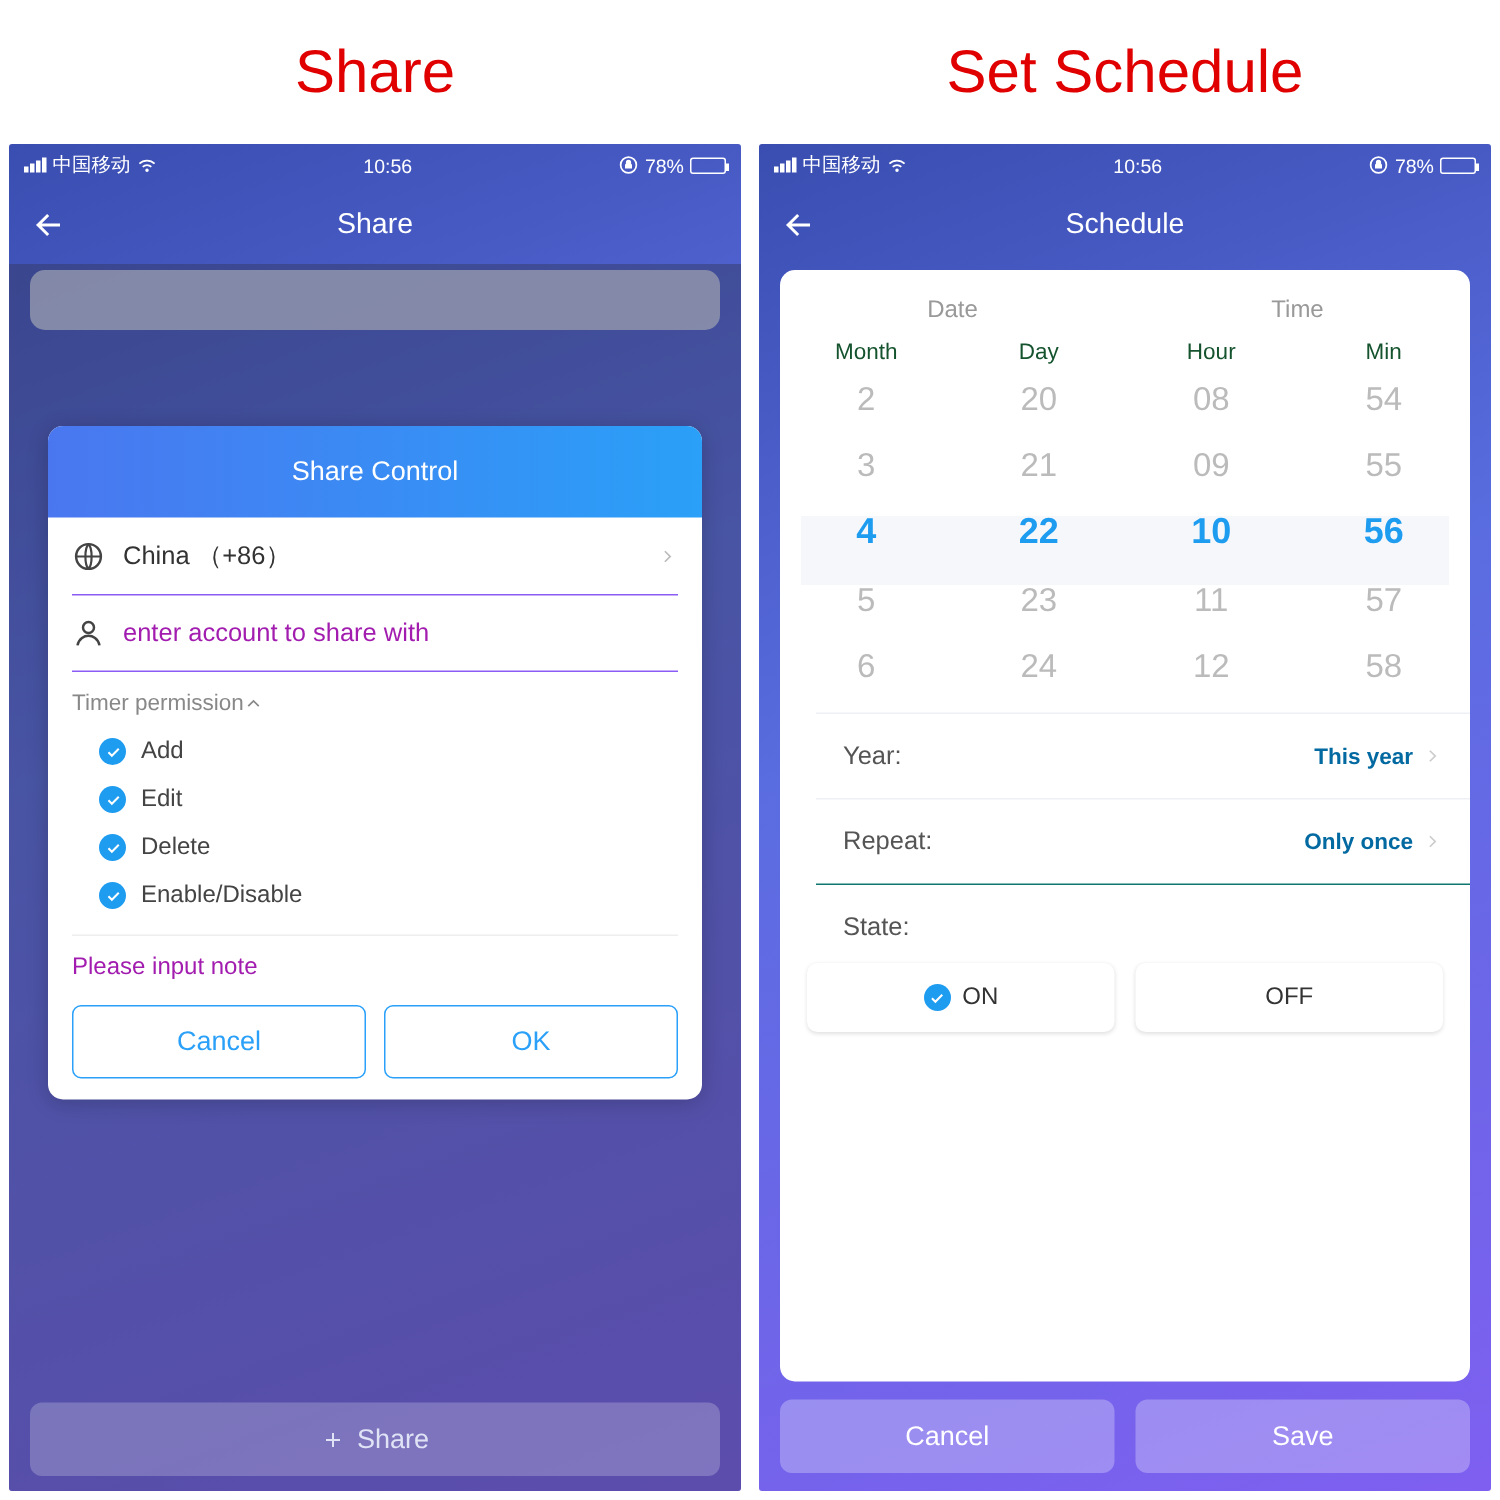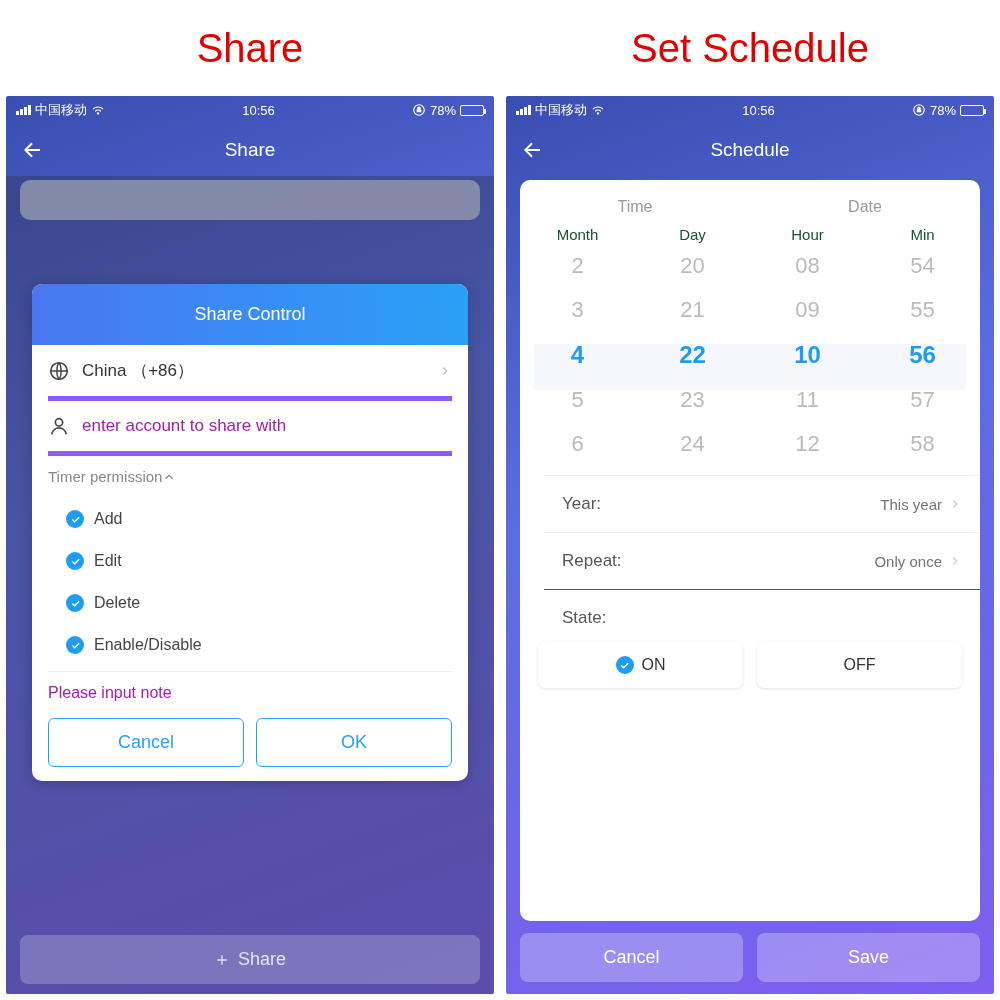--- a/index.html
+++ b/index.html
@@ -49,29 +49,29 @@
     position:absolute; inset:0; top:80px; background:rgba(50,55,90,0.45);
   }
   .share-modal-header {
     background: linear-gradient(90deg,#4a77f0,#2aa0f8);
     color:#fff; text-align:center; font-size:18px;
     padding: 20px 0;
   }
   .share-body { padding: 0 16px 14px; color:#333; }
   .share-row {
     display:flex; align-items:center; gap:12px; padding:14px 0;
-    border-bottom:5px solid #8b5cf6; font-size:17px;
+    border-bottom:1px solid #8b5cf6; font-size:17px;
   }
   .globe-icon, .person-icon { width:22px; height:22px; color:#444; flex-shrink:0; }
   .chev { width:14px; height:14px; color:#bbb; }
   .placeholder { color:#a21caf; }
   .perm-header { display:flex; align-items:center;
     padding:12px 0 6px; font-size:15px; color:#888; }
   .perm-list { padding: 2px 0 10px 18px; border-bottom:1px solid #eee; }
-  .perm-item { display:flex; align-items:center; gap:10px; padding:7px 0; font-size:16px; color:#444;margin-top:10px; }
+  .perm-item { display:flex; align-items:center; gap:10px; padding:7px 0; font-size:16px; color:#444; }
   .check-circle {
     width:18px; height:18px; background:#1e9cf0; border-radius:50%;
     display:flex; align-items:center; justify-content:center; flex-shrink:0;
   }
   .check-circle svg { width:11px; height:11px; color:#fff; }
   .note-row { padding:12px 0 16px; color:#bbb; font-size:16px; }
   .modal-btns { display:flex; gap:12px; }
   .modal-btn {
     flex:1; border:1px solid #2aa0f8; color:#2aa0f8; background:#fff;
     border-radius:6px; padding:13px 0; text-align:center; font-size:18px;
@@ -96,21 +96,21 @@
   .pcol { flex:1; display:flex; flex-direction:column; align-items:center; gap:2px; }
   .pcol-label { color:#14532d; font-size:15px; margin-bottom:0; }
   .pval { color:#bbb; font-size:22px; padding:8px 0; width:100%; text-align:center; font-weight:300; }
   .pval.selected { color:#1e9cf0; font-weight:600; font-size:24px; }
   .picker-select-band { position:absolute; height:46px; left:14px; right:14px; background:#f5f7fb; z-index:0; }
   .sched-row {
     display:flex; justify-content:space-between; align-items:center;
     padding:18px 18px; border-top:1px solid #eef0f5; font-size:17px;margin-left:24px;
   }
   .sched-row .label { color:#555; }
-  .sched-row .val { color:#737373; font-size:15px; display:flex; align-items:center; gap:6px; }
+  .sched-row .val { color:#0369a1; font-size:15px; display:flex; align-items:center; gap:6px;font-weight:bold; }
   .state-btns { display:flex; gap:14px; padding: 0 18px 18px; margin-top:-4px; }
   .state-btn {
     flex:1; background:#fff; border-radius:7px; padding:14px 0;
     text-align:center; font-size:16px; color:#333;
     box-shadow: 0 1px 3px rgba(0,0,0,0.12);
     display:flex; align-items:center; justify-content:center; gap:8px;
   }
   .sched-bottom { display:flex; gap:14px; padding: 12px 14px 12px; }
   .sched-bbtn {
     flex:1; background:rgba(255,255,255,0.28); border-radius:8px;
@@ -265,22 +265,22 @@
     </div>
     <div class="nav-bar">
       <svg class="nav-back" viewBox="0 0 24 24">
           <path d="M20 11H7.8l5-5L11.4 4.6 4 12l7.4 7.4L12.8 18l-5-5H20z" fill="#fff"></path>
         </svg>
       <div class="nav-title">Schedule</div>
     </div>
 
     <div class="sched-card rel">
       <div class="sched-tabs">
+        <div>Date</div>
         <div>Time</div>
-        <div>Date</div>
       </div>
       <div class="rel">
         <div class="picker-select-band" style="top:122px"></div>
         <div class="picker-cols" style="position:relative;z-index:1">
           <div class="pcol">
             <div class="pcol-label">Month</div>
             <div class="pval">2</div>
             <div class="pval">3</div>
             <div class="pval selected">4</div>
             <div class="pval">5</div>

